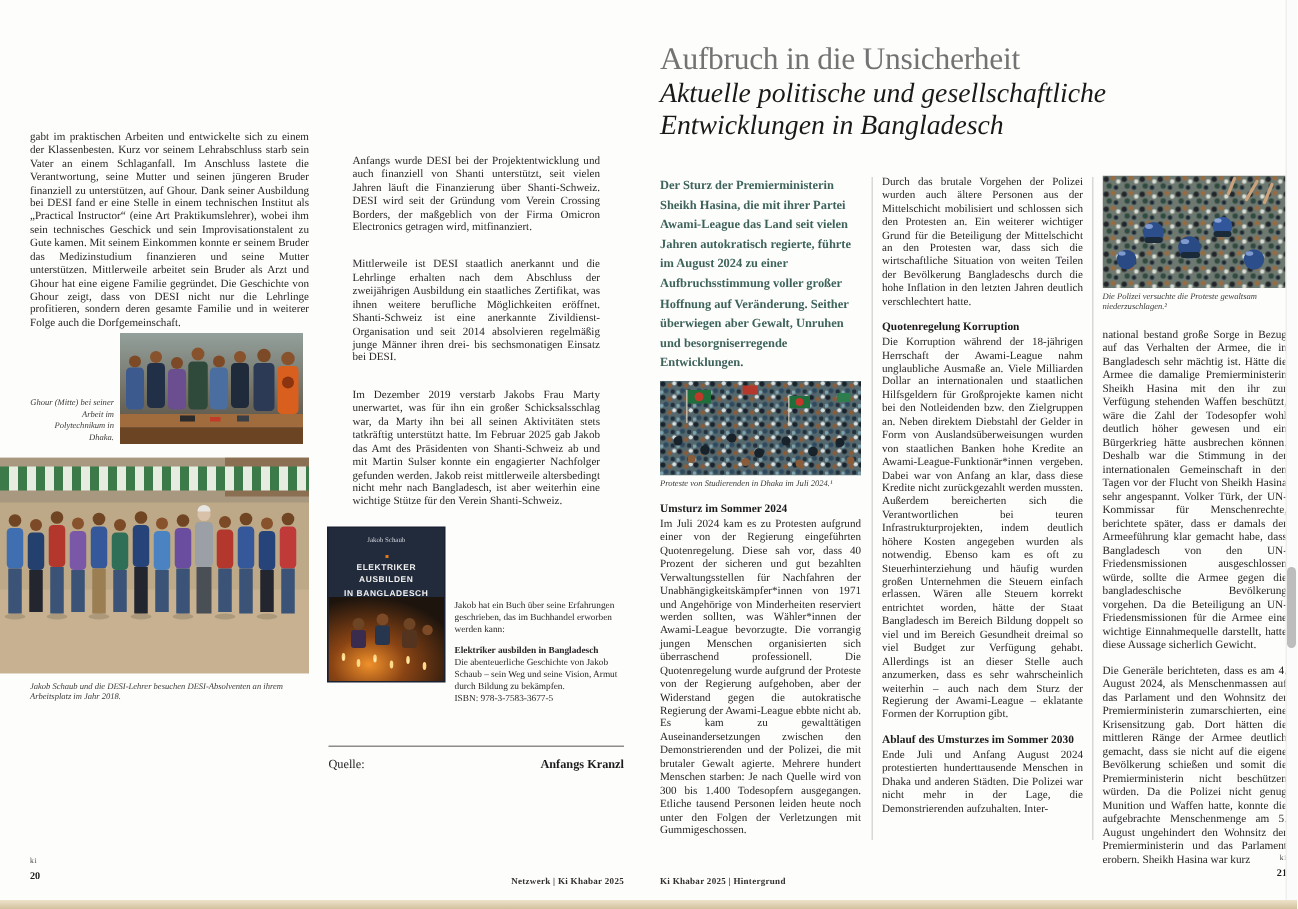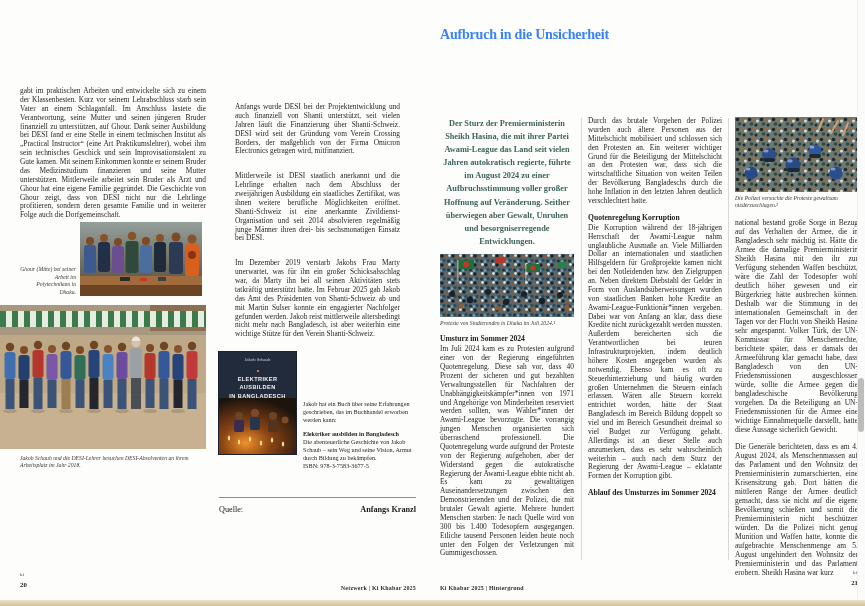--- a/index.html
+++ b/index.html
@@ -9,24 +9,24 @@
     background:#fdfdfc; font-family:"Liberation Serif", serif; color:#2a2527;
   }
   .abs { position:absolute; }
   .body-text { font-size:7.4px; line-height:1.2; text-align:justify; }
   .body-text p { margin:16px; }
   .body-text p + p { margin-top:8px; }
   .caption { font-size:5.7px; font-style:italic; color:#3c3a38; line-height:1.3; }
   .col-head { font-size:7.6px; font-weight:bold; color:#1d1a1b; margin:7px 0 2px 0; }
 
   
-  .headline { font-size:14px; font-weight:bold; color:#3b82f6; letter-spacing:-0.2px; }
+  .headline { font-size:21px; font-weight:normal; color:#737373; letter-spacing:-0.2px; }
   .subtitle { font-size:18.5px; font-style:italic; color:#1a191a; line-height:1.13; }
   .lead {
-    font-size:8.3px; font-weight:bold; color:#3e635b; text-align:center; line-height:1.58;
+    font-size:8.3px; font-weight:bold; color:#3e635b; line-height:1.58;
   }
   .col-rule { position:absolute; width:1px; background:#d8d8d4; }
 
   
   .photo { display:block; }
 
   
   .book {
     position:absolute; left:219px; top:352px; width:77px; height:102px;
     background:#222b3c; box-shadow:0 0 0 1px #1a2130;
@@ -299,20 +299,21 @@
     </div>
 
     <div class="abs footer-logo" style="left:20px; top:572px;">ki</div>
     <div class="abs footer-page" style="left:20px; top:581px;">20</div>
     <div class="abs footer-imprint" style="left:219px; top:585px; width:197px; text-align:right;">Netzwerk | Ki Khabar 2025</div>
   </div>
 
   <div class="abs" style="left:437px;top:0;width:421px;height:600px;">
 
     <div class="abs headline" style="left:3px; top:27px; width:420px;">Aufbruch in die Unsicherheit</div>
+    <div class="abs subtitle" style="left:3px; top:53px; width:400px;">Aktuelle politische und gesellschaftliche Entwicklungen in Bangladesch</div>
 
     <div class="col-rule" style="left:144px; top:118px; height:442px;"></div>
     <div class="col-rule" style="left:291px; top:118px; height:442px;"></div>
 
     <div class="abs" style="left:3px; top:117px; width:134px;">
       <div class="lead">Der Sturz der Premierministerin Sheikh Hasina, die mit ihrer Partei Awami-League das Land seit vielen Jahren autokratisch regierte, führte im August 2024 zu einer Aufbruchsstimmung voller großer Hoffnung auf Veränderung. Seither überwiegen aber Gewalt, Unruhen und besorgniserregende Entwicklungen.</div>
       <svg class="photo" style="margin-top:6px;" width="134" height="63" viewBox="0 0 134 63">
         <rect width="134" height="63" fill="url(#crowdDots)"></rect>
         <g>
           <rect x="18" y="6" width="16" height="9" fill="#1f6e3c"></rect>
@@ -342,21 +343,22 @@
       </svg>
       <div class="caption" style="margin-top:3px;">Proteste von Studierenden in Dhaka im Juli 2024.¹</div>
       <div class="col-head">Umsturz im Sommer 2024</div>
       <div class="body-text">Im Juli 2024 kam es zu Protesten aufgrund einer von der Regierung eingeführten Quotenregelung. Diese sah vor, dass 40 Prozent der sicheren und gut bezahlten Verwaltungsstellen für Nachfahren der Unabhängigkeitskämpfer*innen von 1971 und Angehörige von Minderheiten reserviert werden sollten, was Wähler*innen der Awami-League bevorzugte. Die vorrangig jungen Menschen organisierten sich überraschend professionell. Die Quotenregelung wurde aufgrund der Proteste von der Regierung aufgehoben, aber der Widerstand gegen die autokratische Regierung der Awami-League ebbte nicht ab. Es kam zu gewalttätigen Auseinandersetzungen zwischen den Demonstrierenden und der Polizei, die mit brutaler Gewalt agierte. Mehrere hundert Menschen starben: Je nach Quelle wird von 300 bis 1.400 Todesopfern ausgegangen. Etliche tausend Personen leiden heute noch unter den Folgen der Verletzungen mit Gummigeschossen.</div>
     </div>
 
     <div class="abs" style="left:151px; top:117px; width:134px;">
       <div class="body-text">Durch das brutale Vorgehen der Polizei wurden auch ältere Personen aus der Mittelschicht mobilisiert und schlossen sich den Protesten an. Ein weiterer wichtiger Grund für die Beteiligung der Mittelschicht an den Protesten war, dass sich die wirtschaftliche Situation von weiten Teilen der Bevölkerung Bangladeschs durch die hohe Inflation in den letzten Jahren deutlich verschlechtert hatte.</div>
       <div class="col-head">Quotenregelung Korruption</div>
       <div class="body-text">Die Korruption während der 18-jährigen Herrschaft der Awami-League nahm unglaubliche Ausmaße an. Viele Milliarden Dollar an internationalen und staatlichen Hilfsgeldern für Großprojekte kamen nicht bei den Notleidenden bzw. den Zielgruppen an. Neben direktem Diebstahl der Gelder in Form von Auslandsüberweisungen wurden von staatlichen Banken hohe Kredite an Awami-League-Funktionär*innen vergeben. Dabei war von Anfang an klar, dass diese Kredite nicht zurückgezahlt werden mussten. Außerdem bereicherten sich die Verantwortlichen bei teuren Infrastrukturprojekten, indem deutlich höhere Kosten angegeben wurden als notwendig. Ebenso kam es oft zu Steuerhinterziehung und häufig wurden großen Unternehmen die Steuern einfach erlassen. Wären alle Steuern korrekt entrichtet worden, hätte der Staat Bangladesch im Bereich Bildung doppelt so viel und im Bereich Gesundheit dreimal so viel Budget zur Verfügung gehabt. Allerdings ist an dieser Stelle auch anzumerken, dass es sehr wahrscheinlich weiterhin – auch nach dem Sturz der Regierung der Awami-League – eklatante Formen der Korruption gibt.</div>
-      <div class="col-head">Ablauf des Umsturzes im Sommer 2024</div>
+      <div class="col-head">Ablauf des Umsturzes im Sommer 2030</div>
+      <div class="body-text">Ende Juli und Anfang August 2024 protestierten hunderttausende Menschen in Dhaka und anderen Städten. Die Polizei war nicht mehr in der Lage, die Demonstrierenden aufzuhalten. Inter-</div>
     </div>
 
     <div class="abs" style="left:298px; top:117px; width:123px;">
       <svg class="photo" width="123" height="75" viewBox="0 0 123 75">
         <rect width="123" height="75" fill="url(#crowdDots2)"></rect>
         <g stroke="#caa27b" stroke-width="2.2" stroke-linecap="round">
           <line x1="96" y1="16" x2="103" y2="4"></line>
             <line x1="108" y1="18" x2="113" y2="6"></line>
           <line x1="84" y1="12" x2="88" y2="2"></line>
         </g>

